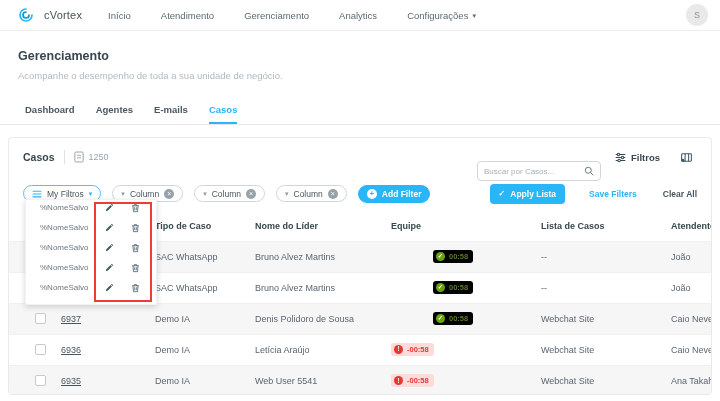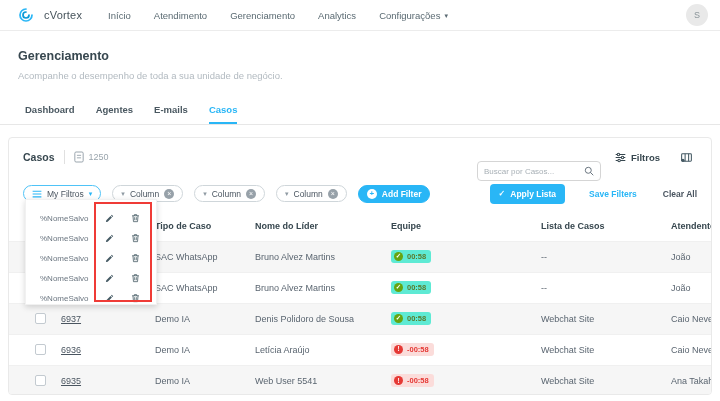--- a/index.html
+++ b/index.html
@@ -5,21 +5,21 @@
   * { margin:0; padding:0; box-sizing:border-box; }
   html,body { width:720px; height:401px; }
   body { font-family:"Liberation Sans", sans-serif; background:#fff; color:#3c4858; }
   .screen { position:relative; width:720px; height:401px; overflow:hidden; background:#fff; }
 
   
   .topnav { position:absolute; top:0; left:0; right:0; height:31px; display:flex; align-items:center;
             padding:0 12px 0 18px; border-bottom:1px solid #ececec; background:#fff; }
   .brand { display:flex; align-items:center; gap:5px; cursor:pointer; }
   .brand-name { font-size:11px; color:#46535b; letter-spacing:.2px; }
-  .navmenu { display:flex; gap:23px; margin-left:26px; }
+  .navmenu { display:flex; gap:30px; margin-left:26px; }
   .navitem { font-size:9.5px; color:#5a6a72; cursor:pointer; display:flex; align-items:center; gap:4px; }
   .caret { font-size:7px; color:#5a6a72; line-height:1; }
   .spacer { flex:1; }
   .avatar { width:22px; height:22px; border-radius:50%; background:#e9e9e9; color:#8a9499;
             font-size:9px; display:flex; align-items:center; justify-content:center; }
 
   
   .page-title { position:absolute; top:49px; left:18px; font-size:12.5px; font-weight:bold; color:#37474f; }
   .page-sub   { position:absolute; top:70px; left:18px; font-size:9.5px; color:#b2bac0; }
   .unit-select { position:absolute; top:52px; right:14px; width:174px; height:22px; border:1px solid #c9ced2;
@@ -74,29 +74,29 @@
   tr.alt td { background:#f6f6f6; }
   td.c-num, th.c-num { padding-left:7px; }
   td.c-eq, th.c-eq, td.c-list, th.c-list { padding-left:5px; }
   .cb { width:11px; height:11px; border:1px solid #c3cad0; border-radius:2px; background:#fff;
         display:inline-block; margin-left:26px; vertical-align:middle; cursor:pointer; }
   .case-link { color:#4a5560; text-decoration:underline; cursor:pointer; }
   .badge { display:inline-flex; align-items:center; gap:4px; height:13px; padding:0 5px 0 3px;
            border-radius:3px; font-size:7.5px; font-weight:bold; }
   .badge .dot { width:9px; height:9px; border-radius:50%; color:#fff; font-size:6.5px; font-weight:bold;
                 display:flex; align-items:center; justify-content:center; line-height:1; }
-  .badge.ok { background:#5eead4; color:#5a7a2c; }
+  .badge.ok { background:#000000; color:#5a7a2c;margin-left:42px; }
   .badge.ok .dot { background:#67a410; }
   .badge.late { background:#fbdcda; color:#e53935; }
   .badge.late .dot { background:#e53935; }
 
   
   .saved-menu { position:absolute; left:25px; top:199px; width:132px; height:106px; background:#fff;
                 border:1px solid #f1f1f1; box-shadow:0 2px 6px rgba(0,0,0,.16); z-index:30; padding:3px 0; }
-  .saved-row { height:20px; display:flex; align-items:flex-end; padding:0 16px 0 14px; cursor:pointer; }
+  .saved-row { height:20px; display:flex; align-items:flex-start; padding:0 16px 0 14px; cursor:pointer; }
   .saved-label { flex:1; font-size:8px; color:#6b7680; }
   .mini-icon { display:flex; cursor:pointer; color:#455a64; }
   .mini-icon + .mini-icon { margin-left:17px; }
   .annotation-box { position:absolute; left:94px; top:202px; width:58px; height:100px;
                     border:2px solid #ef3b36; z-index:31; pointer-events:none; }
 
   svg { display:block; }
 </style>
 </head>
 <body>

